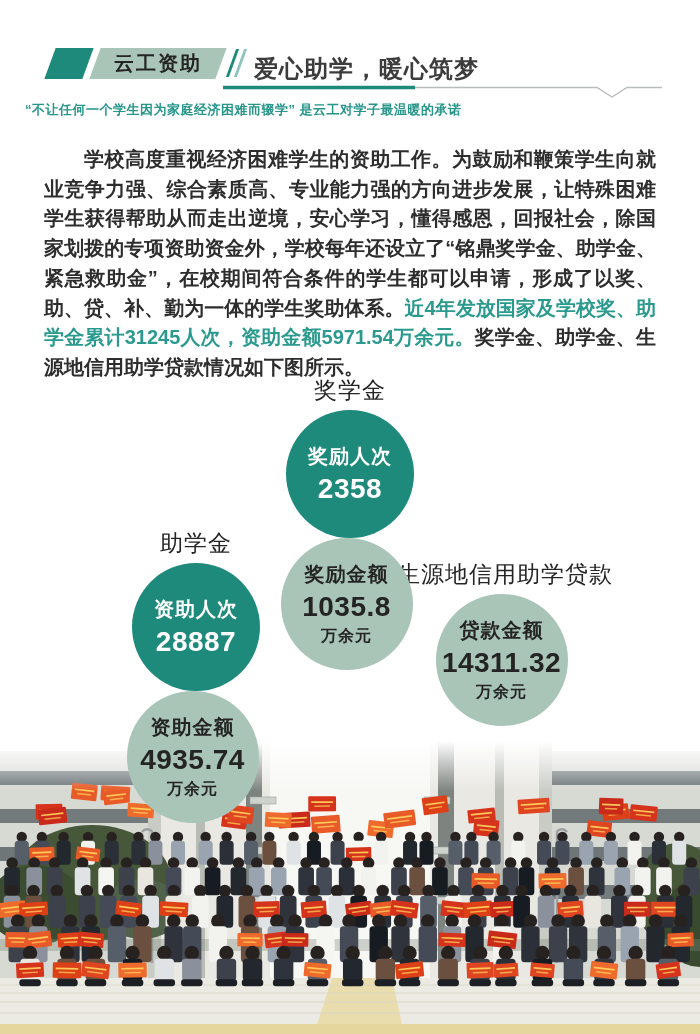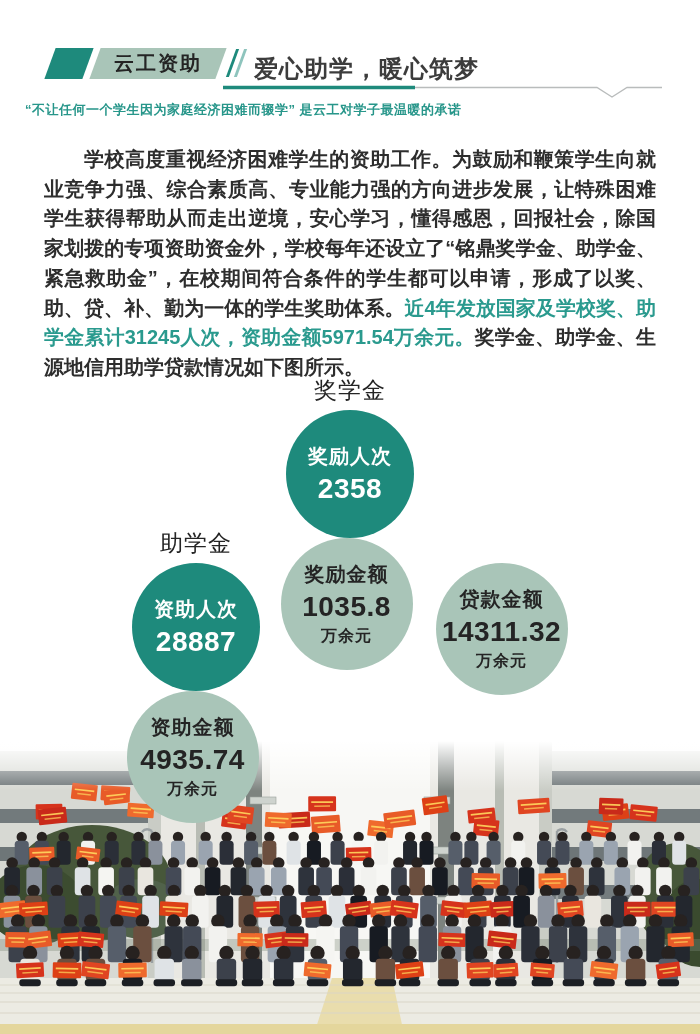--- a/index.html
+++ b/index.html
@@ -93,20 +93,21 @@
       </div>
       <div class="circle sage">
         <div class="c-label">资助金额</div>
         <div class="c-num">4935.74</div>
         <div class="c-unit">万余元</div>
       </div>
     </div>
   </div>
 
   <div class="stat-group g3">
+    <div class="stat-title">生源地信用助学贷款</div>
     <div class="circles">
       <div class="circle sage">
         <div class="c-label">贷款金额</div>
         <div class="c-num">14311.32</div>
         <div class="c-unit">万余元</div>
       </div>
     </div>
   </div>
 
   <figure class="photo" style="margin:0">

